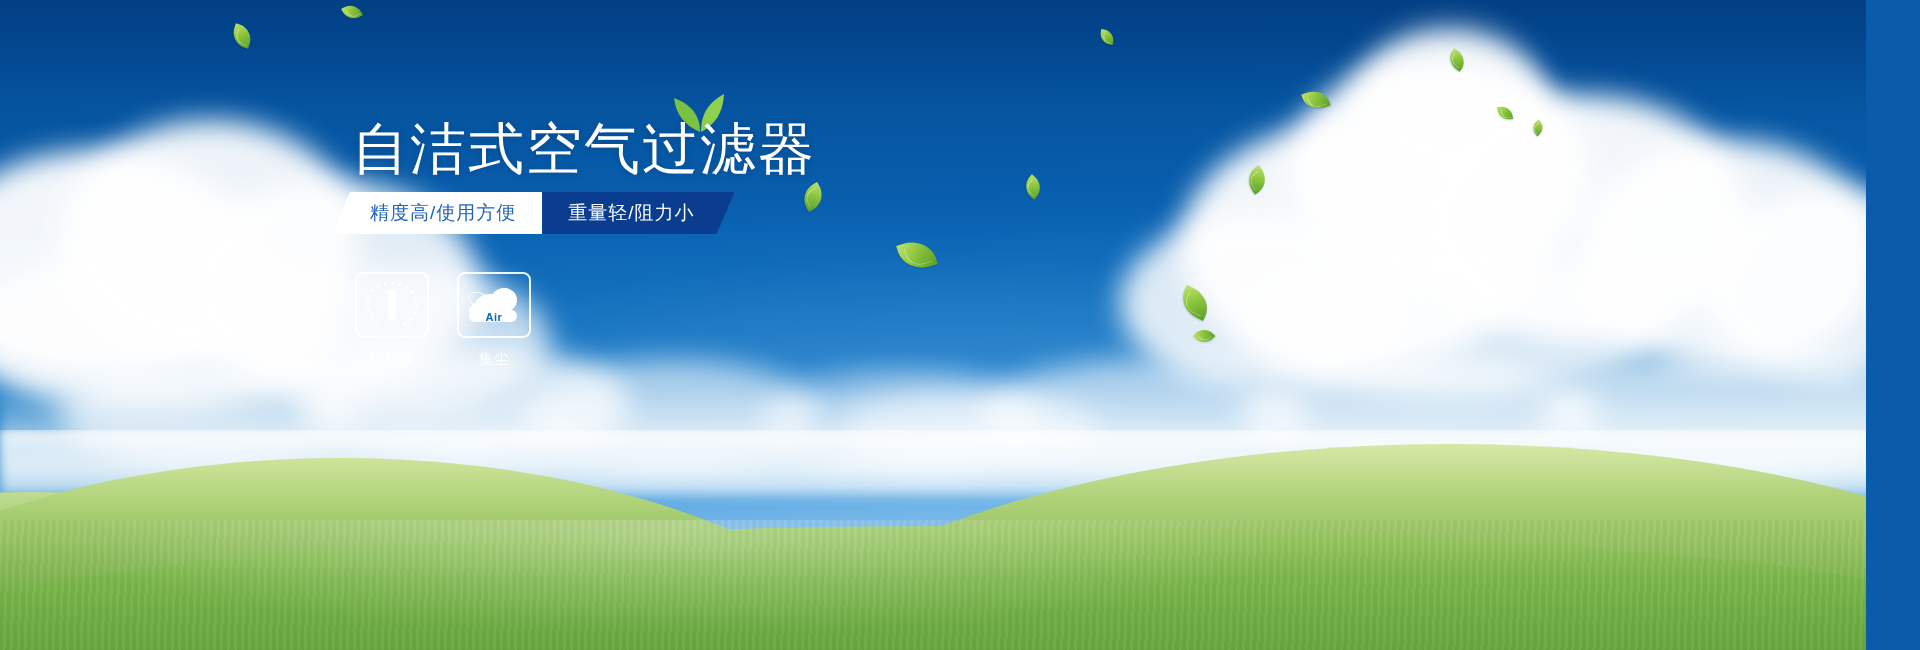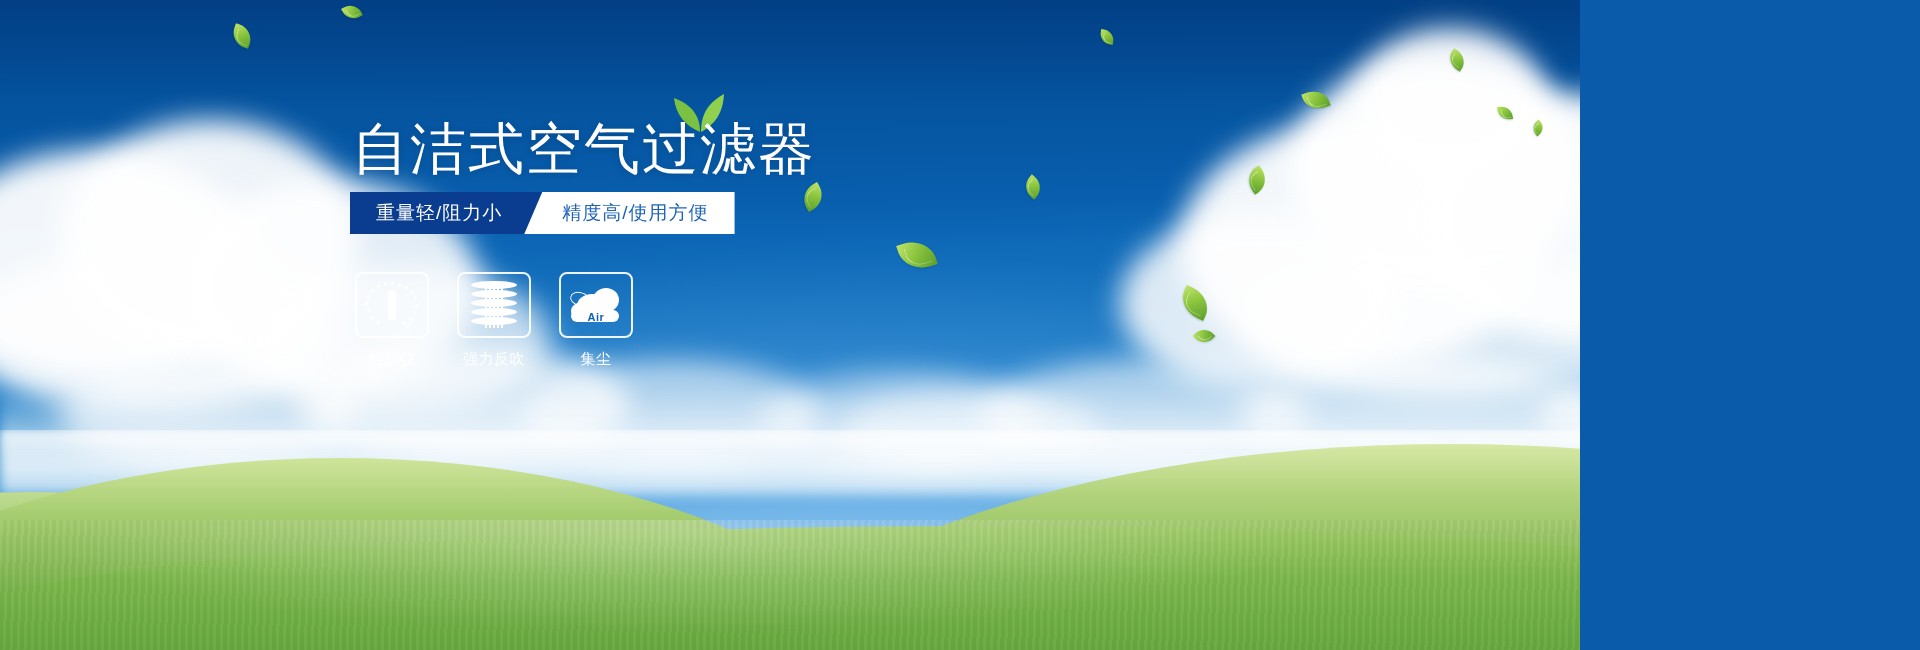--- a/index.html
+++ b/index.html
@@ -2,21 +2,21 @@
 <html><head>
 <meta charset="utf-8">
 <style>
   html,body{margin:0;padding:0;}
   body{
     width:1920px;height:650px;overflow:hidden;
     font-family:"Liberation Sans","DejaVu Sans",sans-serif;
     background:#0a5cab;
   }
   .banner{
-    position:relative;width:1580px;height:650px;overflow:hidden;
+    position:relative;width:1866px;height:650px;overflow:hidden;
   }
   
   .sky{
     position:absolute;inset:0;
     background:
       radial-gradient(ellipse 1200px 520px at 52% 96%, rgba(150,200,245,.70) 0%, rgba(120,180,240,.25) 45%, rgba(60,130,200,0) 72%),
       linear-gradient(178deg,#0455a4 0%, #0559a8 14%, #0a63b3 34%, #1b7ac4 54%, #3e98d6 70%, #79bde6 84%, #a9d7f0 93%, #c7e6f5 100%);
   }
   
   .sky-top{
@@ -212,22 +212,22 @@
   <div class="content">
 
     <svg class="sprout" viewBox="0 0 56 40">
       <path d="M30 40 C30 22 20 12 4 6 C6 24 16 34 30 40 Z" fill="#7cc242"></path>
       <path d="M31 40 C31 20 40 10 54 2 C53 22 44 33 31 40 Z" fill="#8fd14f"></path>
     </svg>
 
     <div class="title">自洁式空气过滤器</div>
 
     <div class="tabs">
+      <div class="tab tab-light">精度高/使用方便</div>
       <div class="tab tab-dark">重量轻/阻力小</div>
-      <div class="tab tab-light">精度高/使用方便</div>
     </div>
 
     <div class="features">
 
       <div class="feature">
         <div class="fbox">
           <div class="dial">
             <div class="dial-needle"></div>
             <div class="dot" style="left:26px;top:1px"></div>
             <div class="dot" style="left:33px;top:2px"></div>
@@ -247,33 +247,20 @@
             <div class="dot" style="left:6px;top:35px"></div>
             <div class="dot" style="left:12px;top:40px"></div>
             <div class="dial-no">NO</div>
             <div class="dial-off">OFF</div>
           </div>
         </div>
         <div class="flabel">控制仪</div>
       </div>
 
 
-      <div class="feature">
-        <div class="fbox">
-          <div class="coil">
-            <div class="coil-core"></div>
-            <div class="coil-ell" style="top:0px"></div>
-            <div class="coil-ell" style="top:9px"></div>
-            <div class="coil-ell" style="top:18px"></div>
-            <div class="coil-ell" style="top:27px"></div>
-            <div class="coil-ell" style="top:36px"></div>
-          </div>
-        </div>
-        <div class="flabel">强力反吹</div>
-      </div>
 
 
       <div class="feature">
         <div class="fbox">
           <div class="aircloud">
             <div class="ac-b ac1"></div>
             <div class="ac-b ac2"></div>
             <div class="ac-b ac3"></div>
             <div class="ac-base"></div>
             <div class="ac-swirl"></div>

